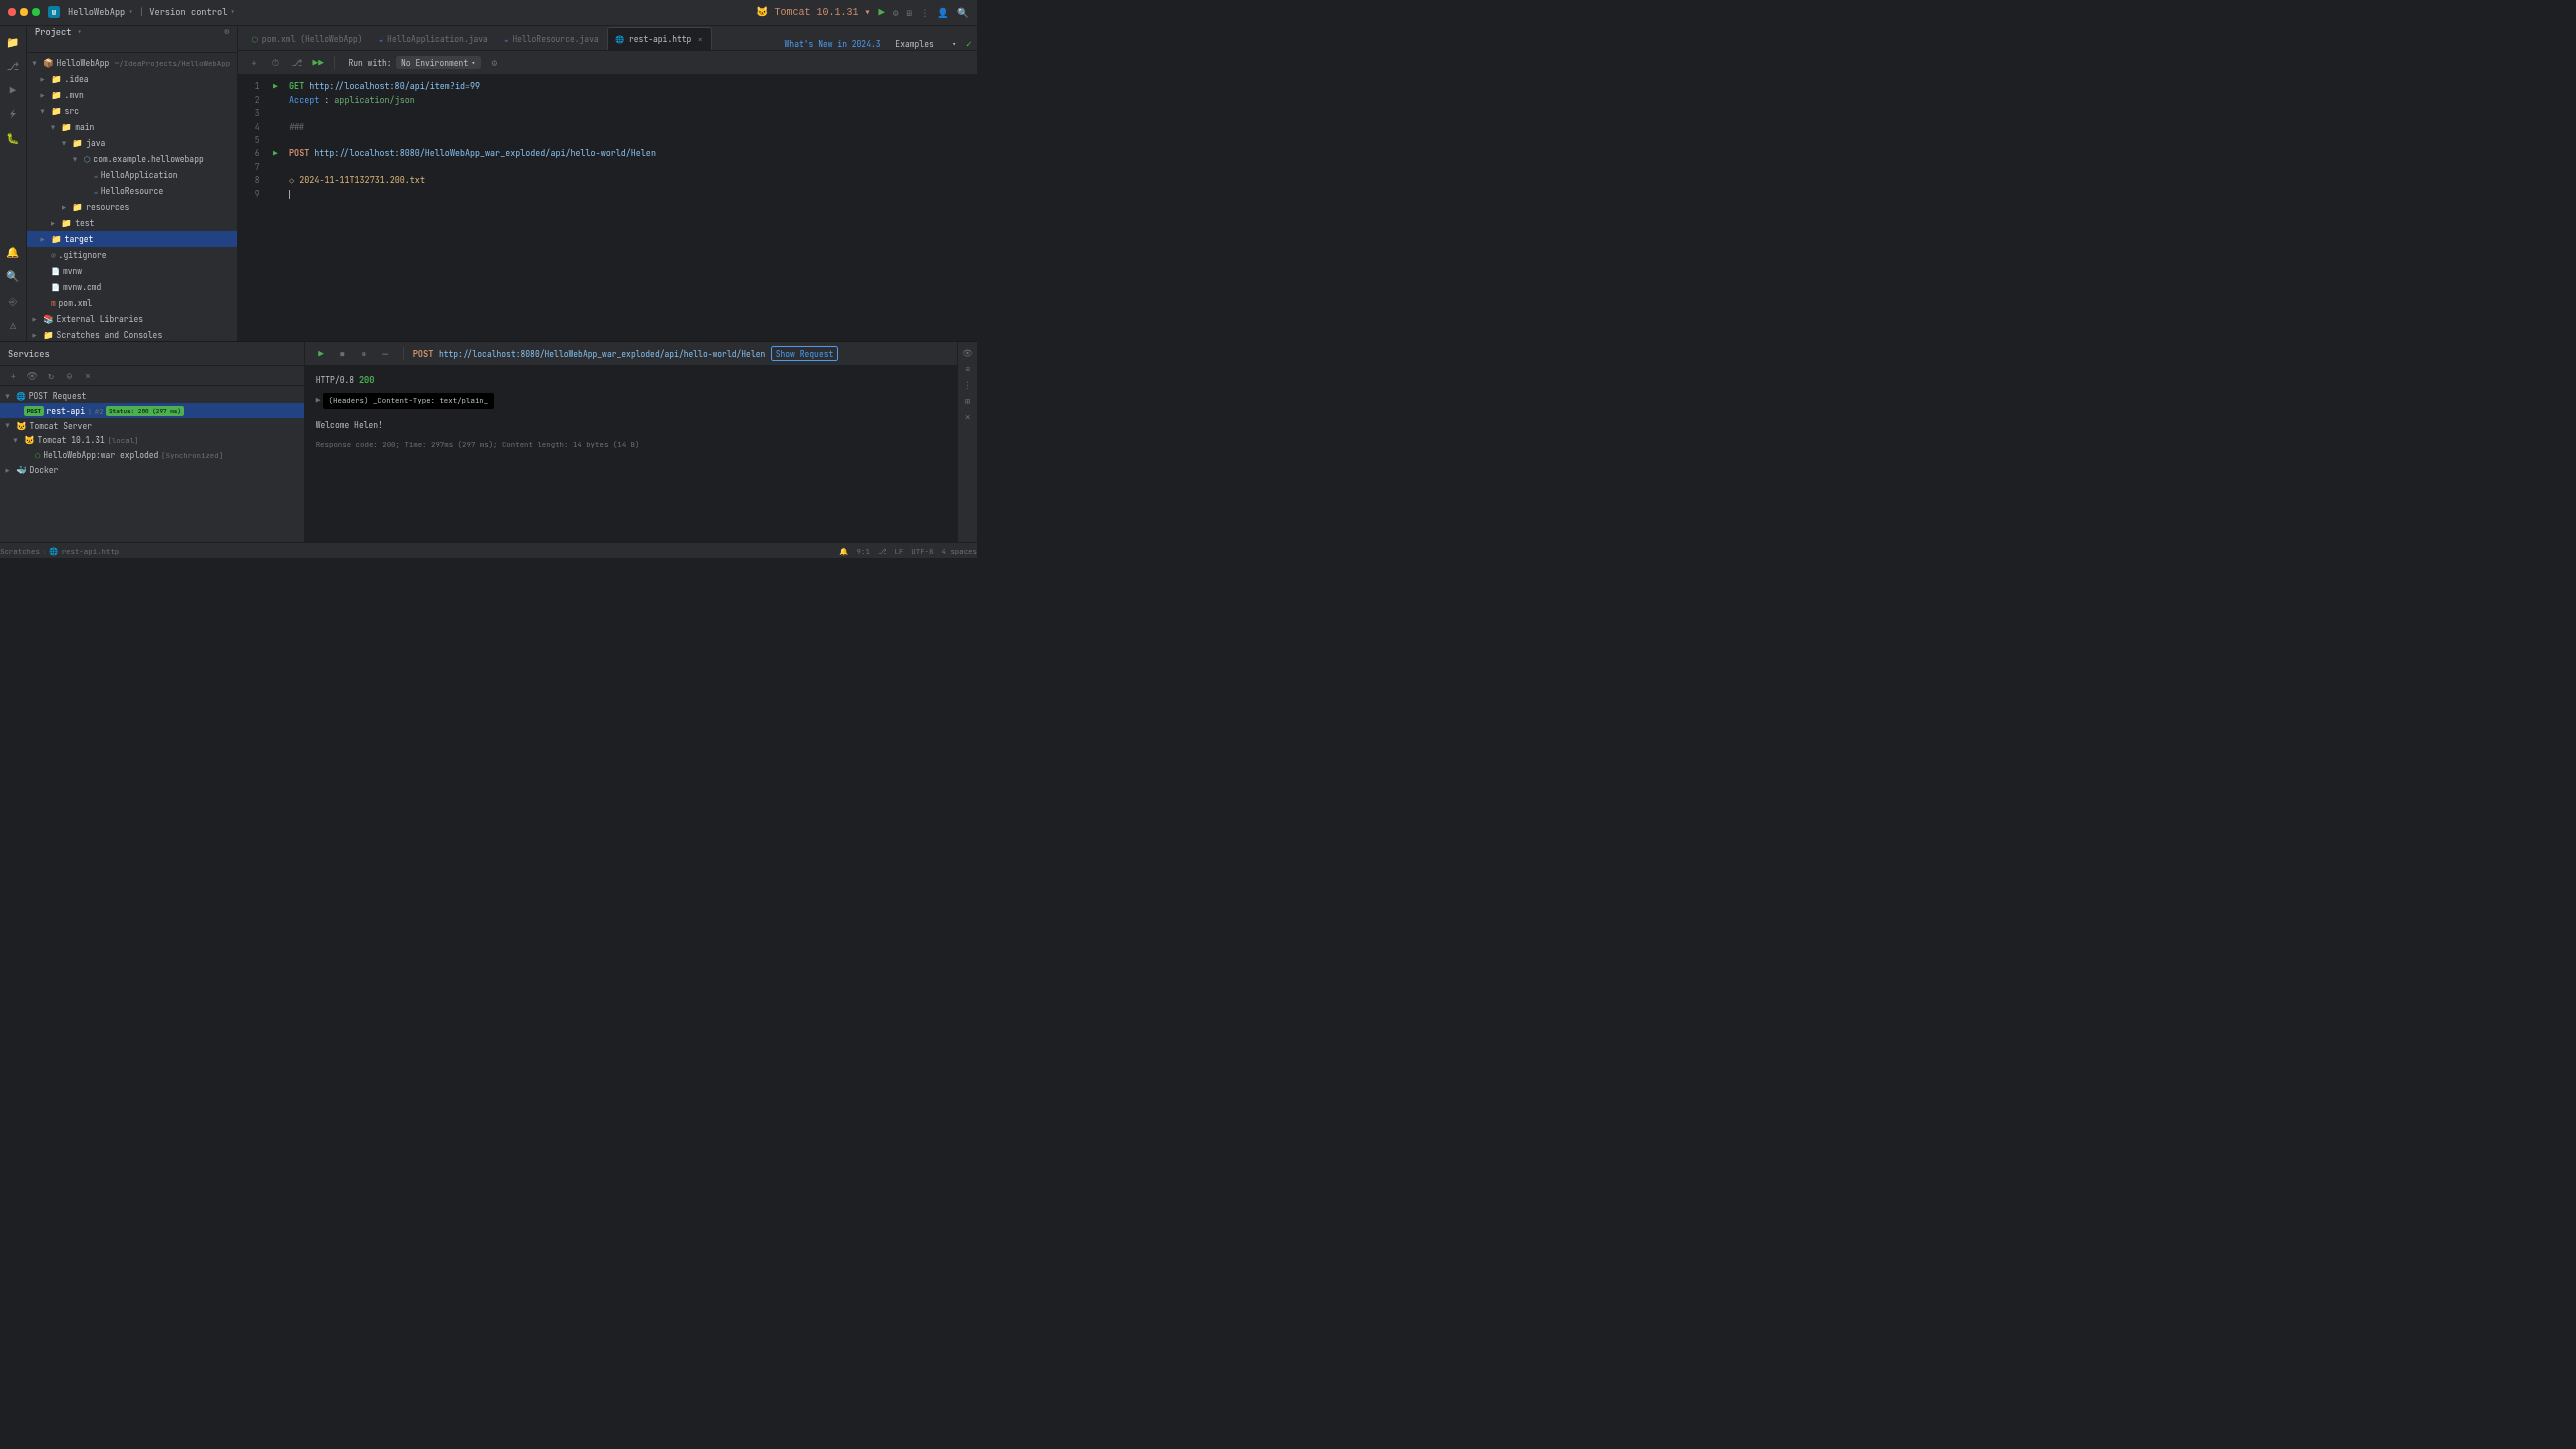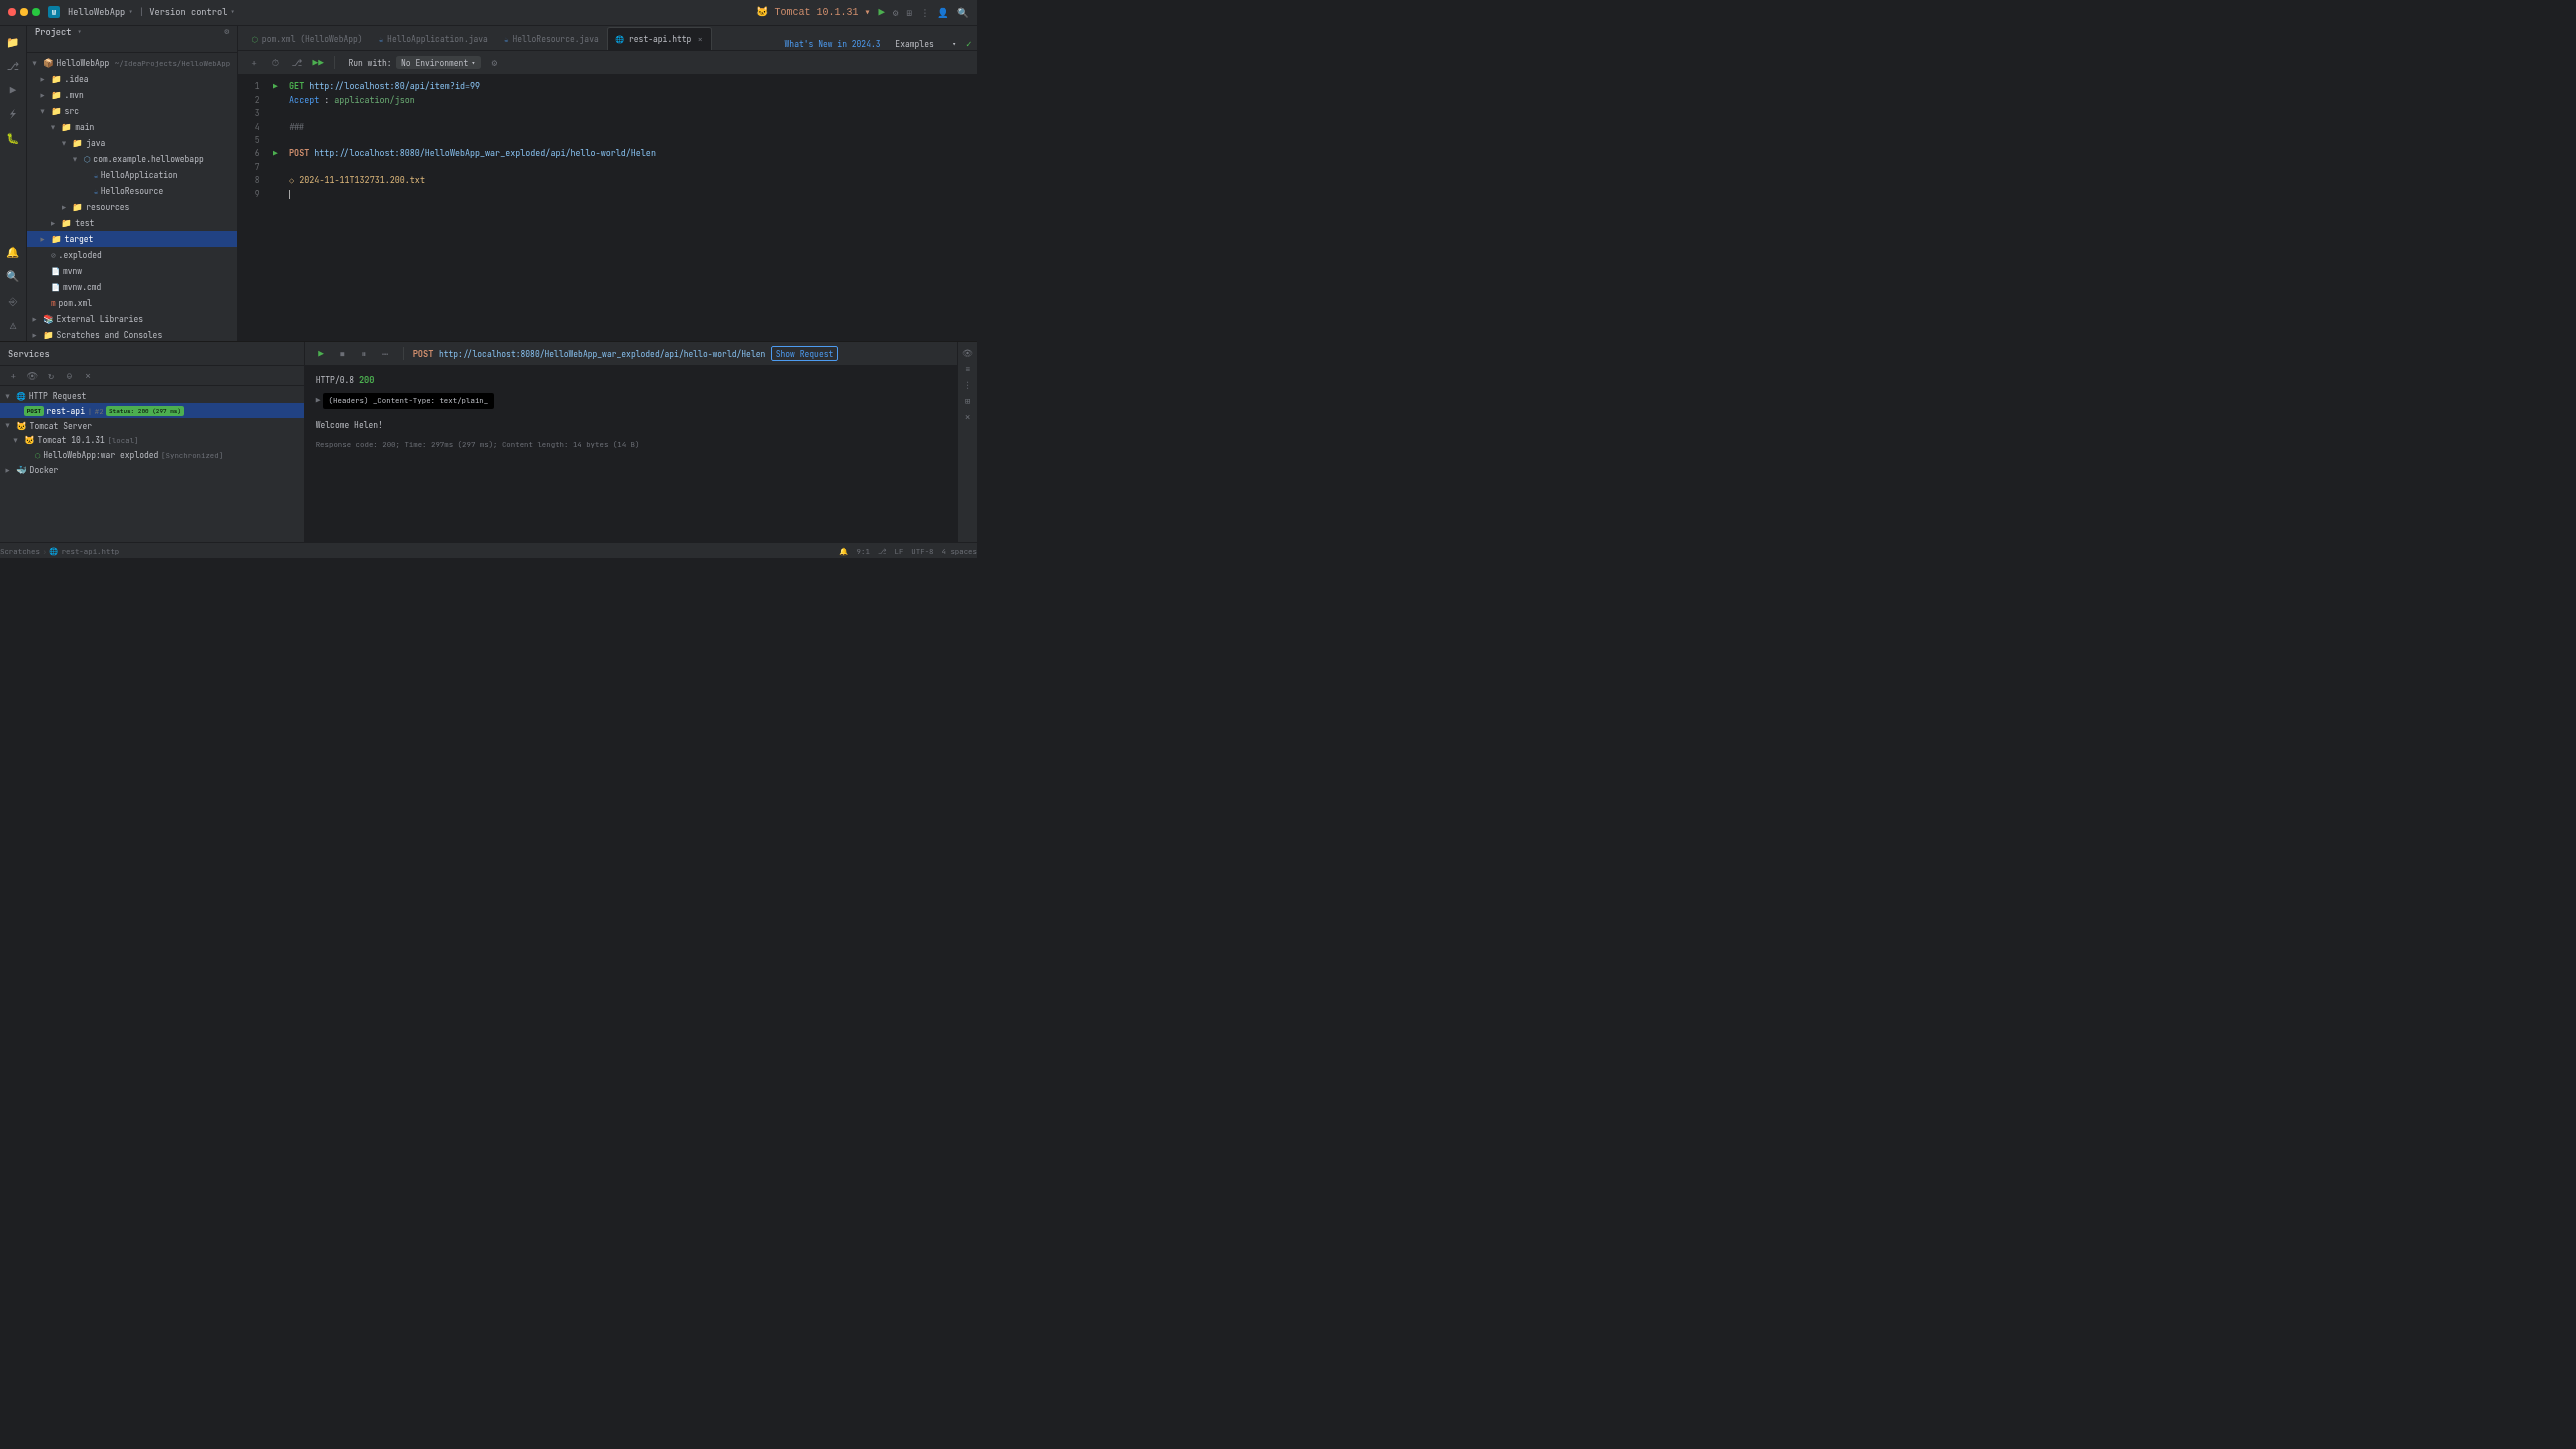--- a/index.html
+++ b/index.html
@@ -547,21 +547,21 @@
 
       <div class="tree-item indent-1 selected">
         <span class="chevron">▶</span>
         <span class="folder-icon">📁</span>
         <span class="tree-label">target</span>
       </div>
 
       <div class="tree-item indent-1">
         <span class="chevron" style="visibility:hidden">▶</span>
         <span style="color:#6c6f76; font-size:8px;">⊘</span>
-        <span class="tree-label">.exploded</span>
+        <span class="tree-label">.gitignore</span>
       </div>
 
       <div class="tree-item indent-1">
         <span class="chevron" style="visibility:hidden">▶</span>
         <span class="file-icon">📄</span>
         <span class="tree-label">mvnw</span>
       </div>
 
       <div class="tree-item indent-1">
         <span class="chevron" style="visibility:hidden">▶</span>
@@ -727,21 +727,21 @@
       <div class="toolbar-btn">👁</div>
       <div class="toolbar-btn">↻</div>
       <div class="toolbar-btn">⊖</div>
       <div class="toolbar-btn">✕</div>
     </div>
     <div class="services-tree">
 
       <div class="tree-item">
         <span class="chevron">▼</span>
         <span style="color:#4d9bf0; font-size:8px;">🌐</span>
-        <span class="service-label">HTTP Request</span>
+        <span class="service-label">POST Request</span>
       </div>
 
       <div class="tree-item indent-1 selected">
         <span class="chevron" style="visibility:hidden">▶</span>
         <span class="http-badge">POST</span>
         <span class="service-label"> rest-api </span>
         <span style="color:#6c6f76; font-size:7.4px;">|</span>
         <span style="color:#6c6f76; font-size:7.4px;"> #2 </span>
         <span class="status-badge">Status: 200 (297 ms)</span>
       </div>

